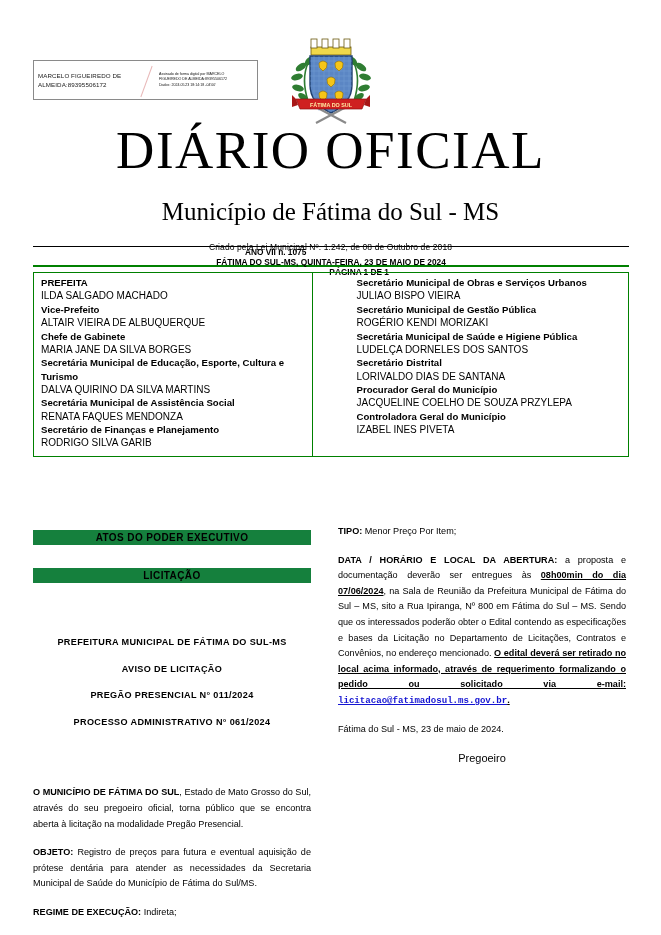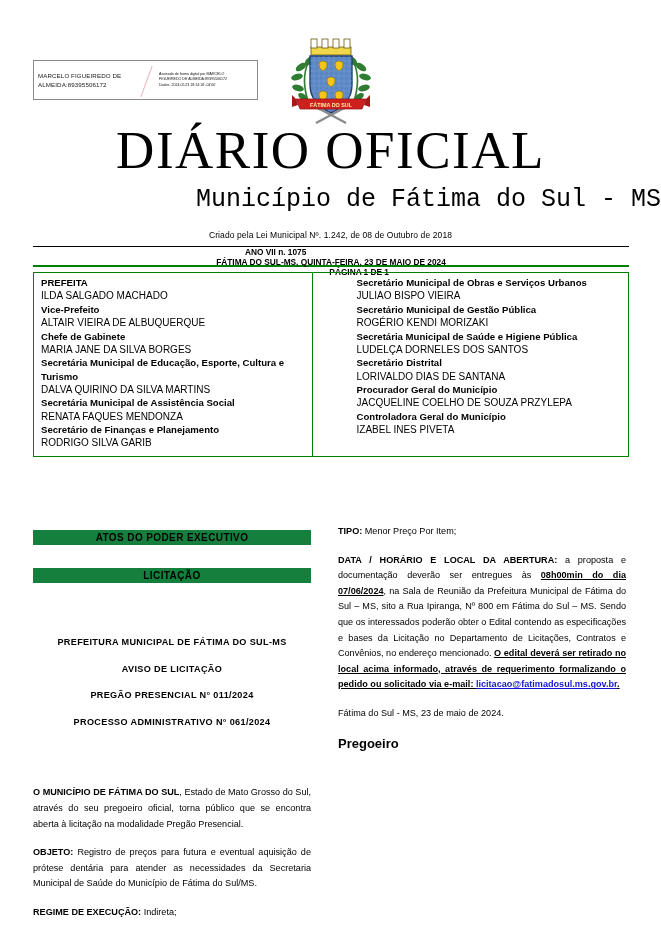--- a/index.html
+++ b/index.html
@@ -85,26 +85,25 @@
     text-align: center;
   }
   .dj-title {
     font-family: "Liberation Serif", serif;
     font-size: 53px;
     line-height: 56px;
     letter-spacing: 1.5px;
     font-weight: normal;
   }
   .dj-sub {
-    font-family: Liberation Mono, monospace;
+    font-family: Liberation Serif, serif;
     font-size: 25px;
     line-height: 32px;
-    margin-top: 6px;
+    margin-top: 18px;
     font-weight: normal;
-    text-align: right;
   }
   .dj-law {
     font-size: 8.5px;
     margin-top: 14px;
     letter-spacing: 0.1px;
   }
 
   
   .infobar-wrap {
     position: absolute;
@@ -202,32 +201,33 @@
     margin: 0 0 13px 0;
     text-align: justify;
   }
   p.plain { margin: 0 0 13px 0; }
   b { font-weight: bold; }
   .u { text-decoration: underline; }
   .email {
     color: #1414d2;
     font-weight: bold;
     text-decoration: underline;
+    font-family: Liberation Mono, monospace;
   }
   .sign-name {
     text-align: right;
     font-weight: bold;
     font-size: 9.3px;
     letter-spacing: 0.3px;
     margin: 50px 0 0 0;
   }
   .sign-role {
-    text-align: left;
-    font-weight: bold;
-    font-size: 13px;
+    text-align: center;
+    font-weight: normal;
+    font-size: 11px;
     margin: 14px 0 0 0;
   }
   .gap-lg { height: 44px; }
 </style>
 </head>
 <body>
 
 <div class="page">
 
   <div class="sig-stamp">

